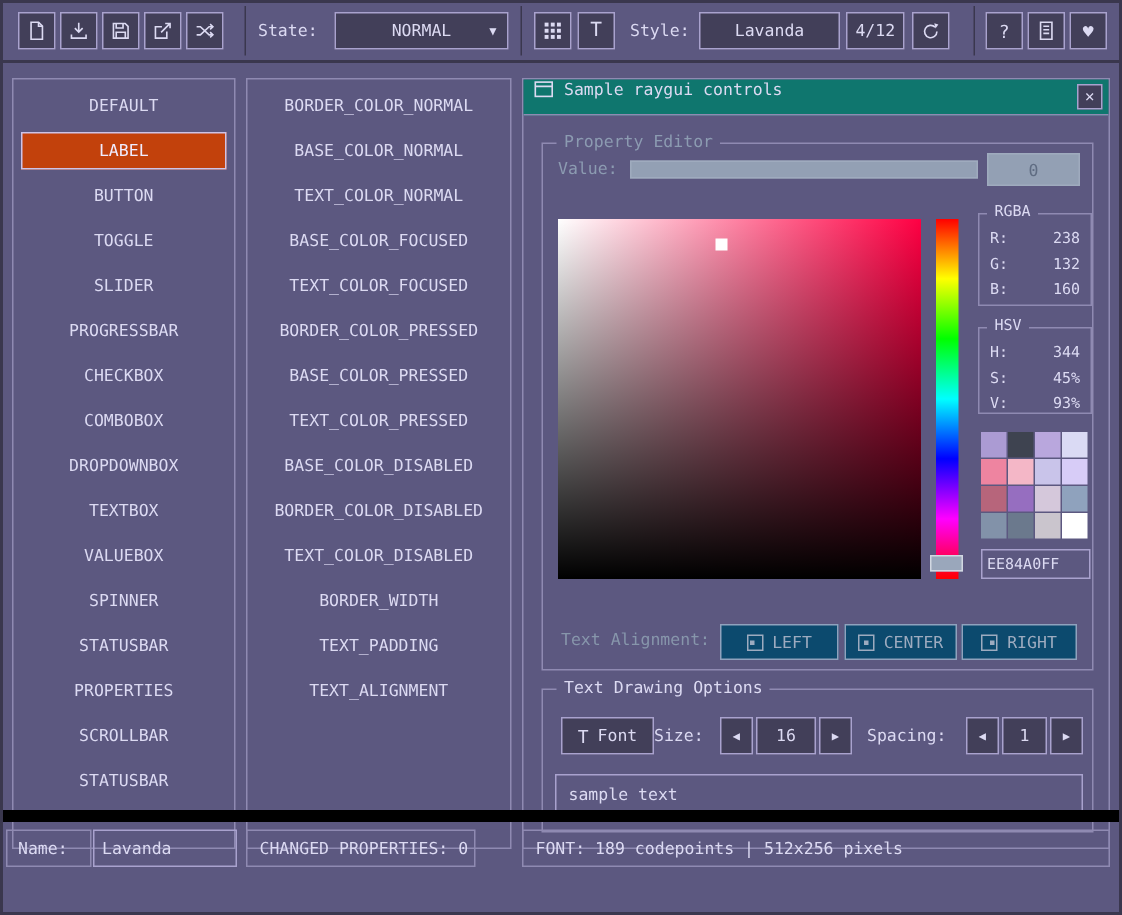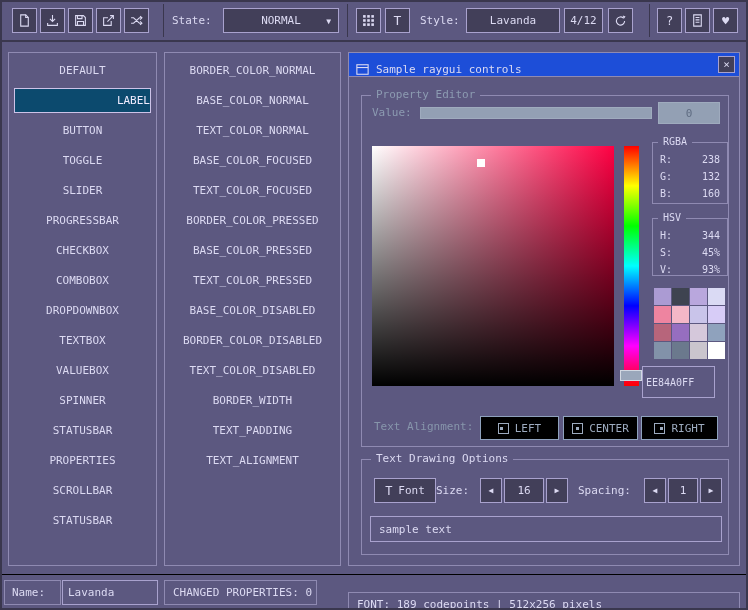--- a/index.html
+++ b/index.html
@@ -29,27 +29,27 @@
   .style-dd{left:466px;top:8px;width:94px;height:25px;}
   .style-counter{left:564px;top:8px;width:39px;height:25px;}
   svg.ico{display:block;}
 
   
   .panel{position:absolute;border:1px solid #8f8ab2;box-sizing:border-box;padding-top:5px;}
   .panel-controls{left:8px;top:52px;width:149px;height:514px;}
   .panel-props{left:164px;top:52px;width:177px;height:514px;}
   .list-item{height:25px;line-height:23px;text-align:center;margin:0 5px 5px 5px;
              border:1px solid transparent;box-sizing:border-box;white-space:nowrap;overflow:hidden;}
-  .sel-control{background:#0c4a6e;border-color:#cdc3e8;color:#f0ecff;text-align:right;}
+  .sel-control{background:#c2410c;border-color:#cdc3e8;color:#f0ecff;}
   .sel-property{background:#f0b9c8;border-color:#ee84a0;color:#a25d72;}
 
   
   .window{position:absolute;left:348px;top:52px;width:392px;height:514px;border:1px solid #8f8ab2;box-sizing:border-box;}
-  .titlebar{position:absolute;left:0;top:0;width:100%;height:24px;background:#1d4ed8;border-bottom:1px solid #8f8ab2;
-            box-sizing:border-box;display:flex;align-items:flex-end;gap:7px;padding:0 7px;}
+  .titlebar{position:absolute;left:0;top:0;width:100%;height:24px;background:#0f766e;border-bottom:1px solid #8f8ab2;
+            box-sizing:border-box;display:flex;align-items:flex-start;gap:7px;padding:0 7px;}
   .close-btn{position:absolute;right:4px;top:3px;width:17px;height:17px;background:#423f59;border:1px solid #a9a2ce;
              box-sizing:border-box;display:flex;align-items:center;justify-content:center;font-size:11px;}
 
   .group{position:absolute;border:1px solid #8f8ab2;box-sizing:border-box;}
   .group-label{position:absolute;top:-8px;left:9px;background:#5c5880;padding:0 5px;line-height:14px;}
   .group-label.small{font-size:10px;left:5px;}
   .dim{color:#8c9bb1;}
   .g-propedit{left:12px;top:42px;width:368px;height:352px;text-decoration:underline;}
   .g-textopts{left:12px;top:406px;width:368px;height:96px;}
   .g-rgba{left:290px;top:46px;width:76px;height:62px;}
@@ -69,25 +69,25 @@
 
   .kv-wrap{padding-top:8px;}
   .kv{display:flex;justify-content:space-between;padding:0 7px;font-size:10px;line-height:17px;}
 
   .swatch-grid{position:absolute;left:292px;top:192px;width:71px;height:71px;
                display:grid;grid-template-columns:repeat(4,17px);grid-auto-rows:17px;gap:1px;}
   .swatch{width:17px;height:17px;}
 
   .textbox{position:absolute;background:transparent;border:1px solid #a9a2ce;color:#dcdaf2;
            font-family:"DejaVu Sans Mono",monospace;padding:0 5px;box-sizing:border-box;outline:none;}
-  .hex-box{left:280px;top:270px;width:73px;height:32px;font-size:10px;padding:4px 3px;}
+  .hex-box{left:292px;top:270px;width:73px;height:20px;font-size:10px;padding:4px 3px;}
 
   .align-label{position:absolute;left:12px;top:318px;line-height:26px;color:#8796ab;}
   .align-row{position:absolute;left:0;top:320px;width:368px;height:25px;}
-  .align-btn{position:absolute;top:0;height:24px;background:#000000;border:1px solid #8fa2bd;box-sizing:border-box;
+  .align-btn{position:absolute;top:0;height:24px;background:#0c4a6e;border:1px solid #8fa2bd;box-sizing:border-box;
              color:#9dabbf;display:flex;align-items:center;justify-content:center;gap:6px;}
   .align-btn.pos0{left:118px;width:79px;}
   .align-btn.pos1{left:201px;width:75px;}
   .align-btn.pos2{left:279px;width:77px;}
   .align-ico{width:11px;height:11px;border:1px solid currentColor;position:relative;display:inline-block;box-sizing:border-box;}
   .align-ico::after{content:"";position:absolute;top:3px;width:3px;height:3px;background:currentColor;}
   .align-ico.a0::after{left:1px;}
   .align-ico.a1::after{left:3px;}
   .align-ico.a2::after{right:1px;}
 
@@ -98,27 +98,27 @@
   .spacing-label{left:216px;}
   .spin-btn{top:18px;width:22px;height:25px;font-size:8px;}
   .size-dec{left:118px}.size-inc{left:184px}
   .spacing-dec{left:282px}.spacing-inc{left:338px}
   .spin-box{top:18px;height:25px;}
   .size-box{left:142px;width:40px;}
   .spacing-box{left:306px;width:30px;}
   .sample-box{left:8px;top:56px;width:352px;height:26px;font-size:11px;padding:0 8px;}
 
   
-  .statusbar{position:absolute;left:0;top:574px;width:748px;height:36px;border-top:1px solid #000000;box-sizing:border-box;}
+  .statusbar{position:absolute;left:0;top:540px;width:748px;height:36px;border-top:8px solid #000000;box-sizing:border-box;}
   .status-sec{position:absolute;top:5px;height:25px;line-height:23px;border:1px solid #8f8ab2;box-sizing:border-box;
               padding:0 8px;white-space:nowrap;overflow:hidden;}
   .name-label{left:4px;width:57px;padding:0 0 0 7px;}
   .name-box{left:62px;top:5px;width:96px;height:25px;font-size:11px;line-height:23px;}
   .changed-sec{left:164px;width:153px;}
-  .font-sec{left:348px;width:392px;margin-top:12px;}
+  .font-sec{left:348px;width:392px;}
 </style>
 </head>
 <body>
 
 <div class="app">
 
   <div class="toolbar">
     <div class="widget tb-btn b1">
       <svg class="ico" width="13" height="13" viewBox="0 0 12 12" fill="none" stroke="currentColor" stroke-width="1">
           <path d="M2.5 0.8 h4.6 l2.4 2.4 v8 h-7 z"></path>

